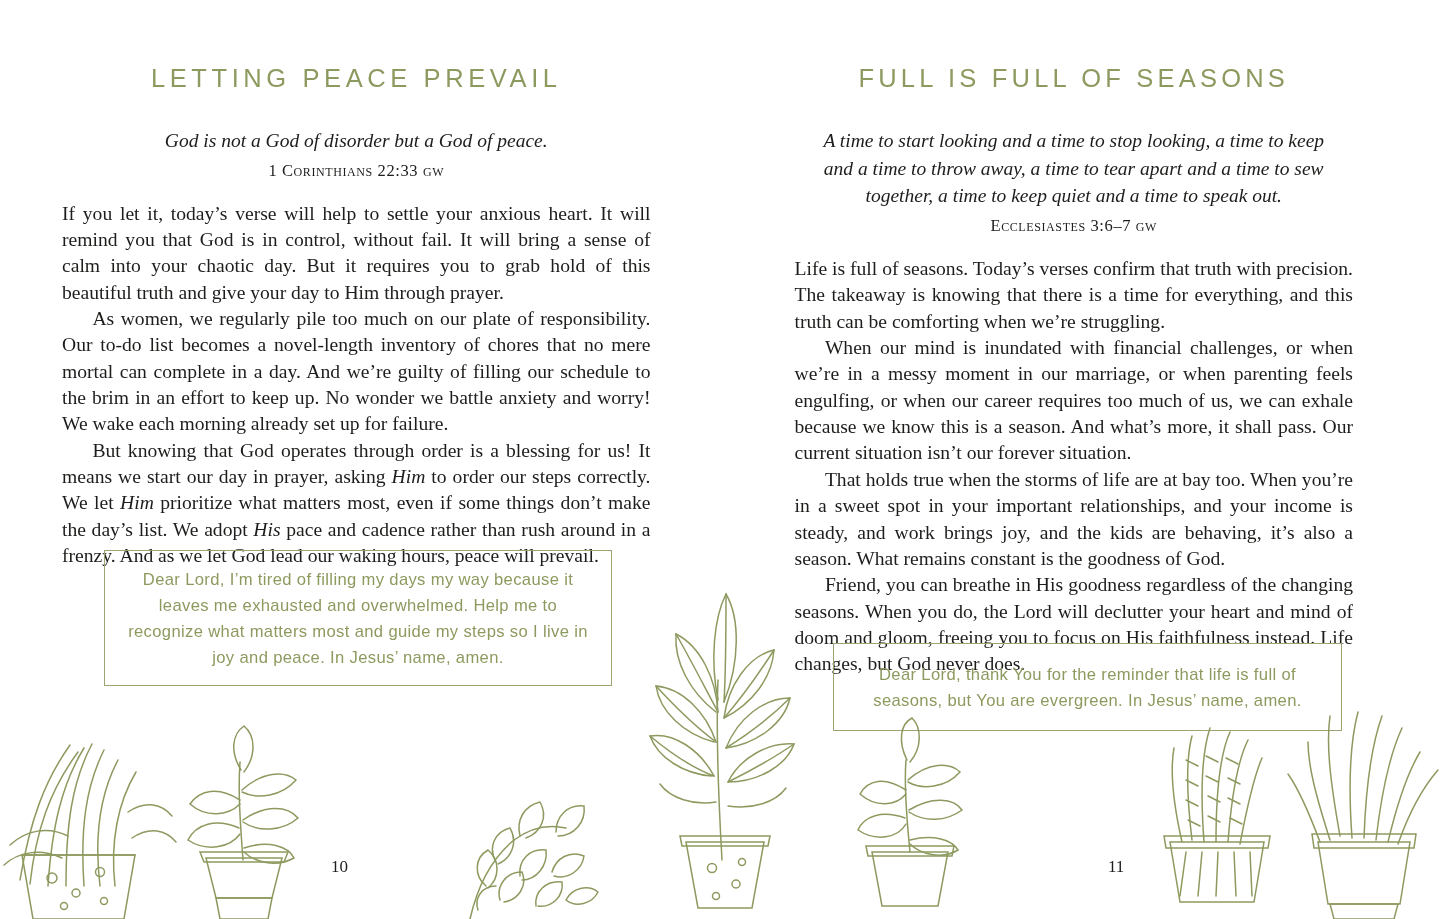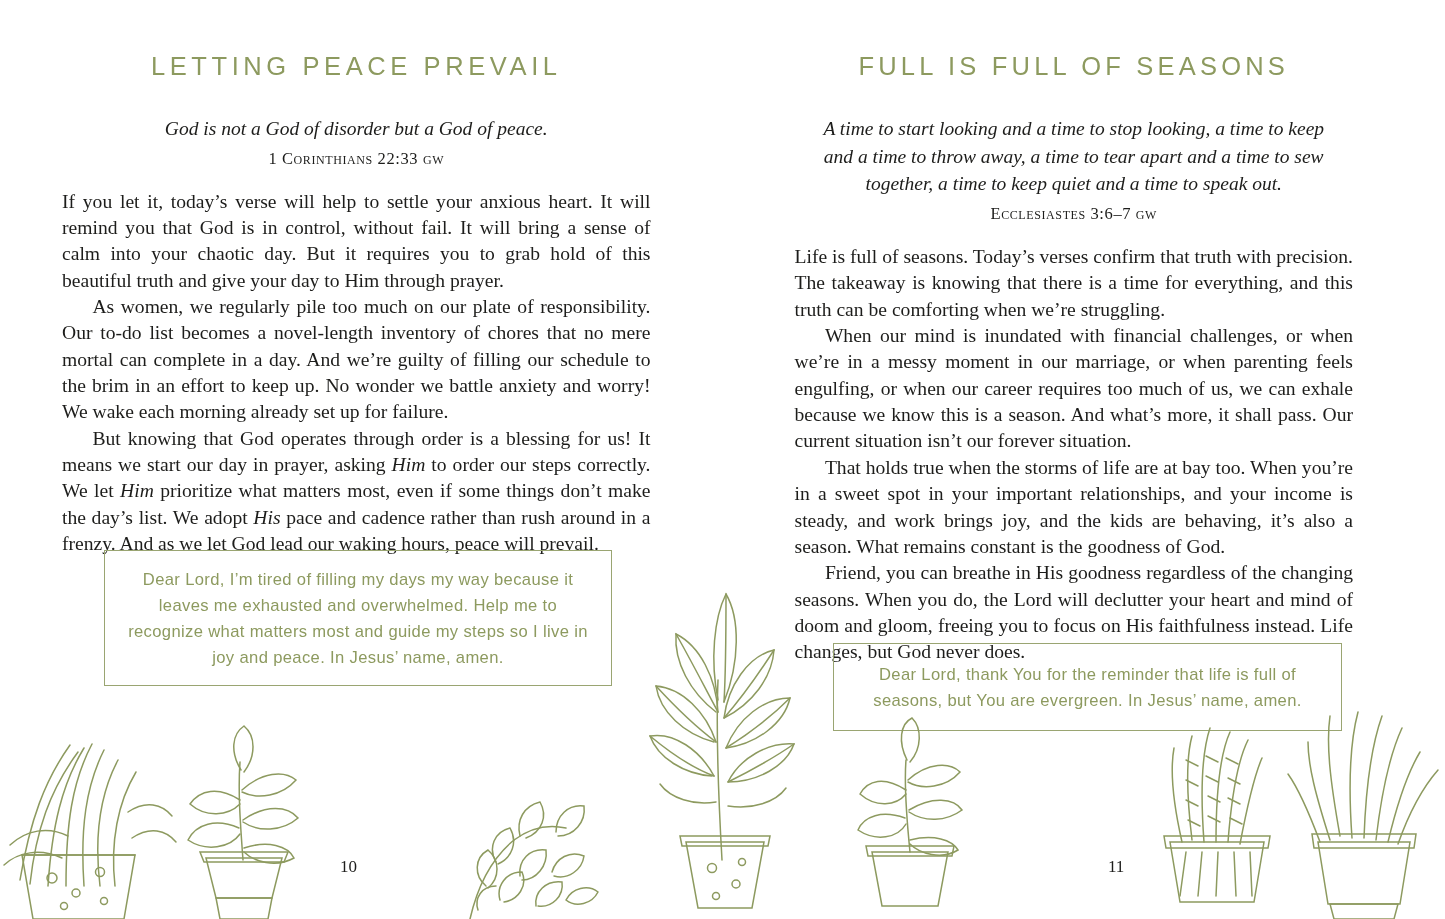--- a/index.html
+++ b/index.html
@@ -12,20 +12,21 @@
     height: 919px;
     position: relative;
     overflow: hidden;
     font-family: "Liberation Serif", serif;
     color: #1d1d1b;
   }
   .spread {
     position: absolute;
     inset: 0;
     display: flex;
+    margin-top: 12px;
   }
   .page {
     position: relative;
     width: 722.5px;
     height: 919px;
     box-sizing: border-box;
   }
   .page-left  { padding: 52px 72px 0 62px; }
   .page-right { padding: 52px 92px 0 72px; }
 
@@ -97,21 +98,21 @@
     width: 509px;
     padding: 18px 20px 16px;
   }
 
   .folio {
     position: absolute;
     bottom: 42px;
     font-size: 17px;
     color: #1d1d1b;
   }
-  .folio-left  { left: 340px; }
+  .folio-left  { left: 331px; }
   .folio-right { left: 1108px; }
 
   .art-layer {
     position: absolute;
     left: 0; top: 0;
     width: 1445px; height: 919px;
     pointer-events: none;
   }
 </style>
 </head>

